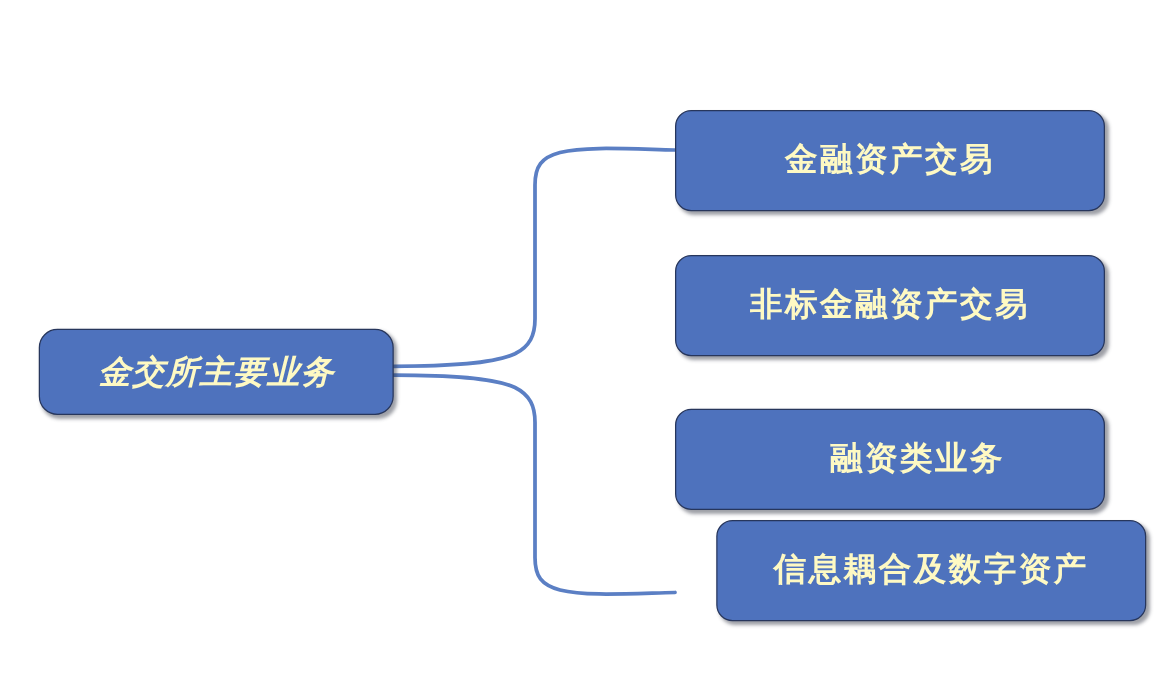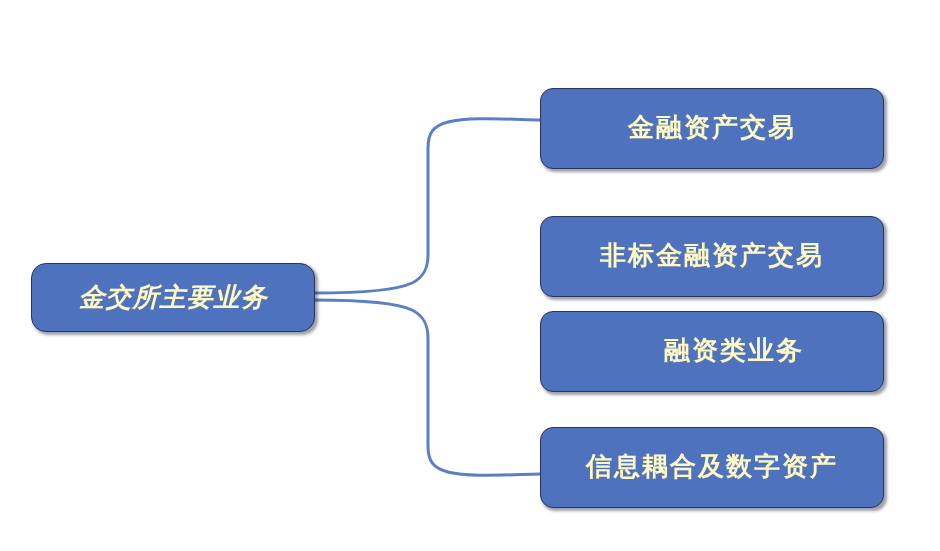--- a/index.html
+++ b/index.html
@@ -53,23 +53,23 @@
   .node-child {
     left: 540px;
     width: 344px;
     height: 81px;
     font-family: "Liberation Serif", serif;
     font-weight: bold;
     font-size: 26px;
     letter-spacing: 2px;
   }
   .node-child.c0 { top: 88px; }
-  .node-child.c1 { top: 216px; }
-  .node-child.c2 { top: 311px; padding-left: 44px; }
-  .node-child.c3 { top: 427px; }
+  .node-child.c1 { top: 204px; }
+  .node-child.c2 { top: 327px; padding-left: 44px; }
+  .node-child.c3 { top: 416px; margin-left: 33px; }
 </style>
 </head>
 <body>
 
 <div id="canvas">
 
   <svg id="connector-layer" viewBox="0 0 940 551" width="940" height="551">
 
     <path d="M 315 293
              C 360 293, 395 291, 412 283

